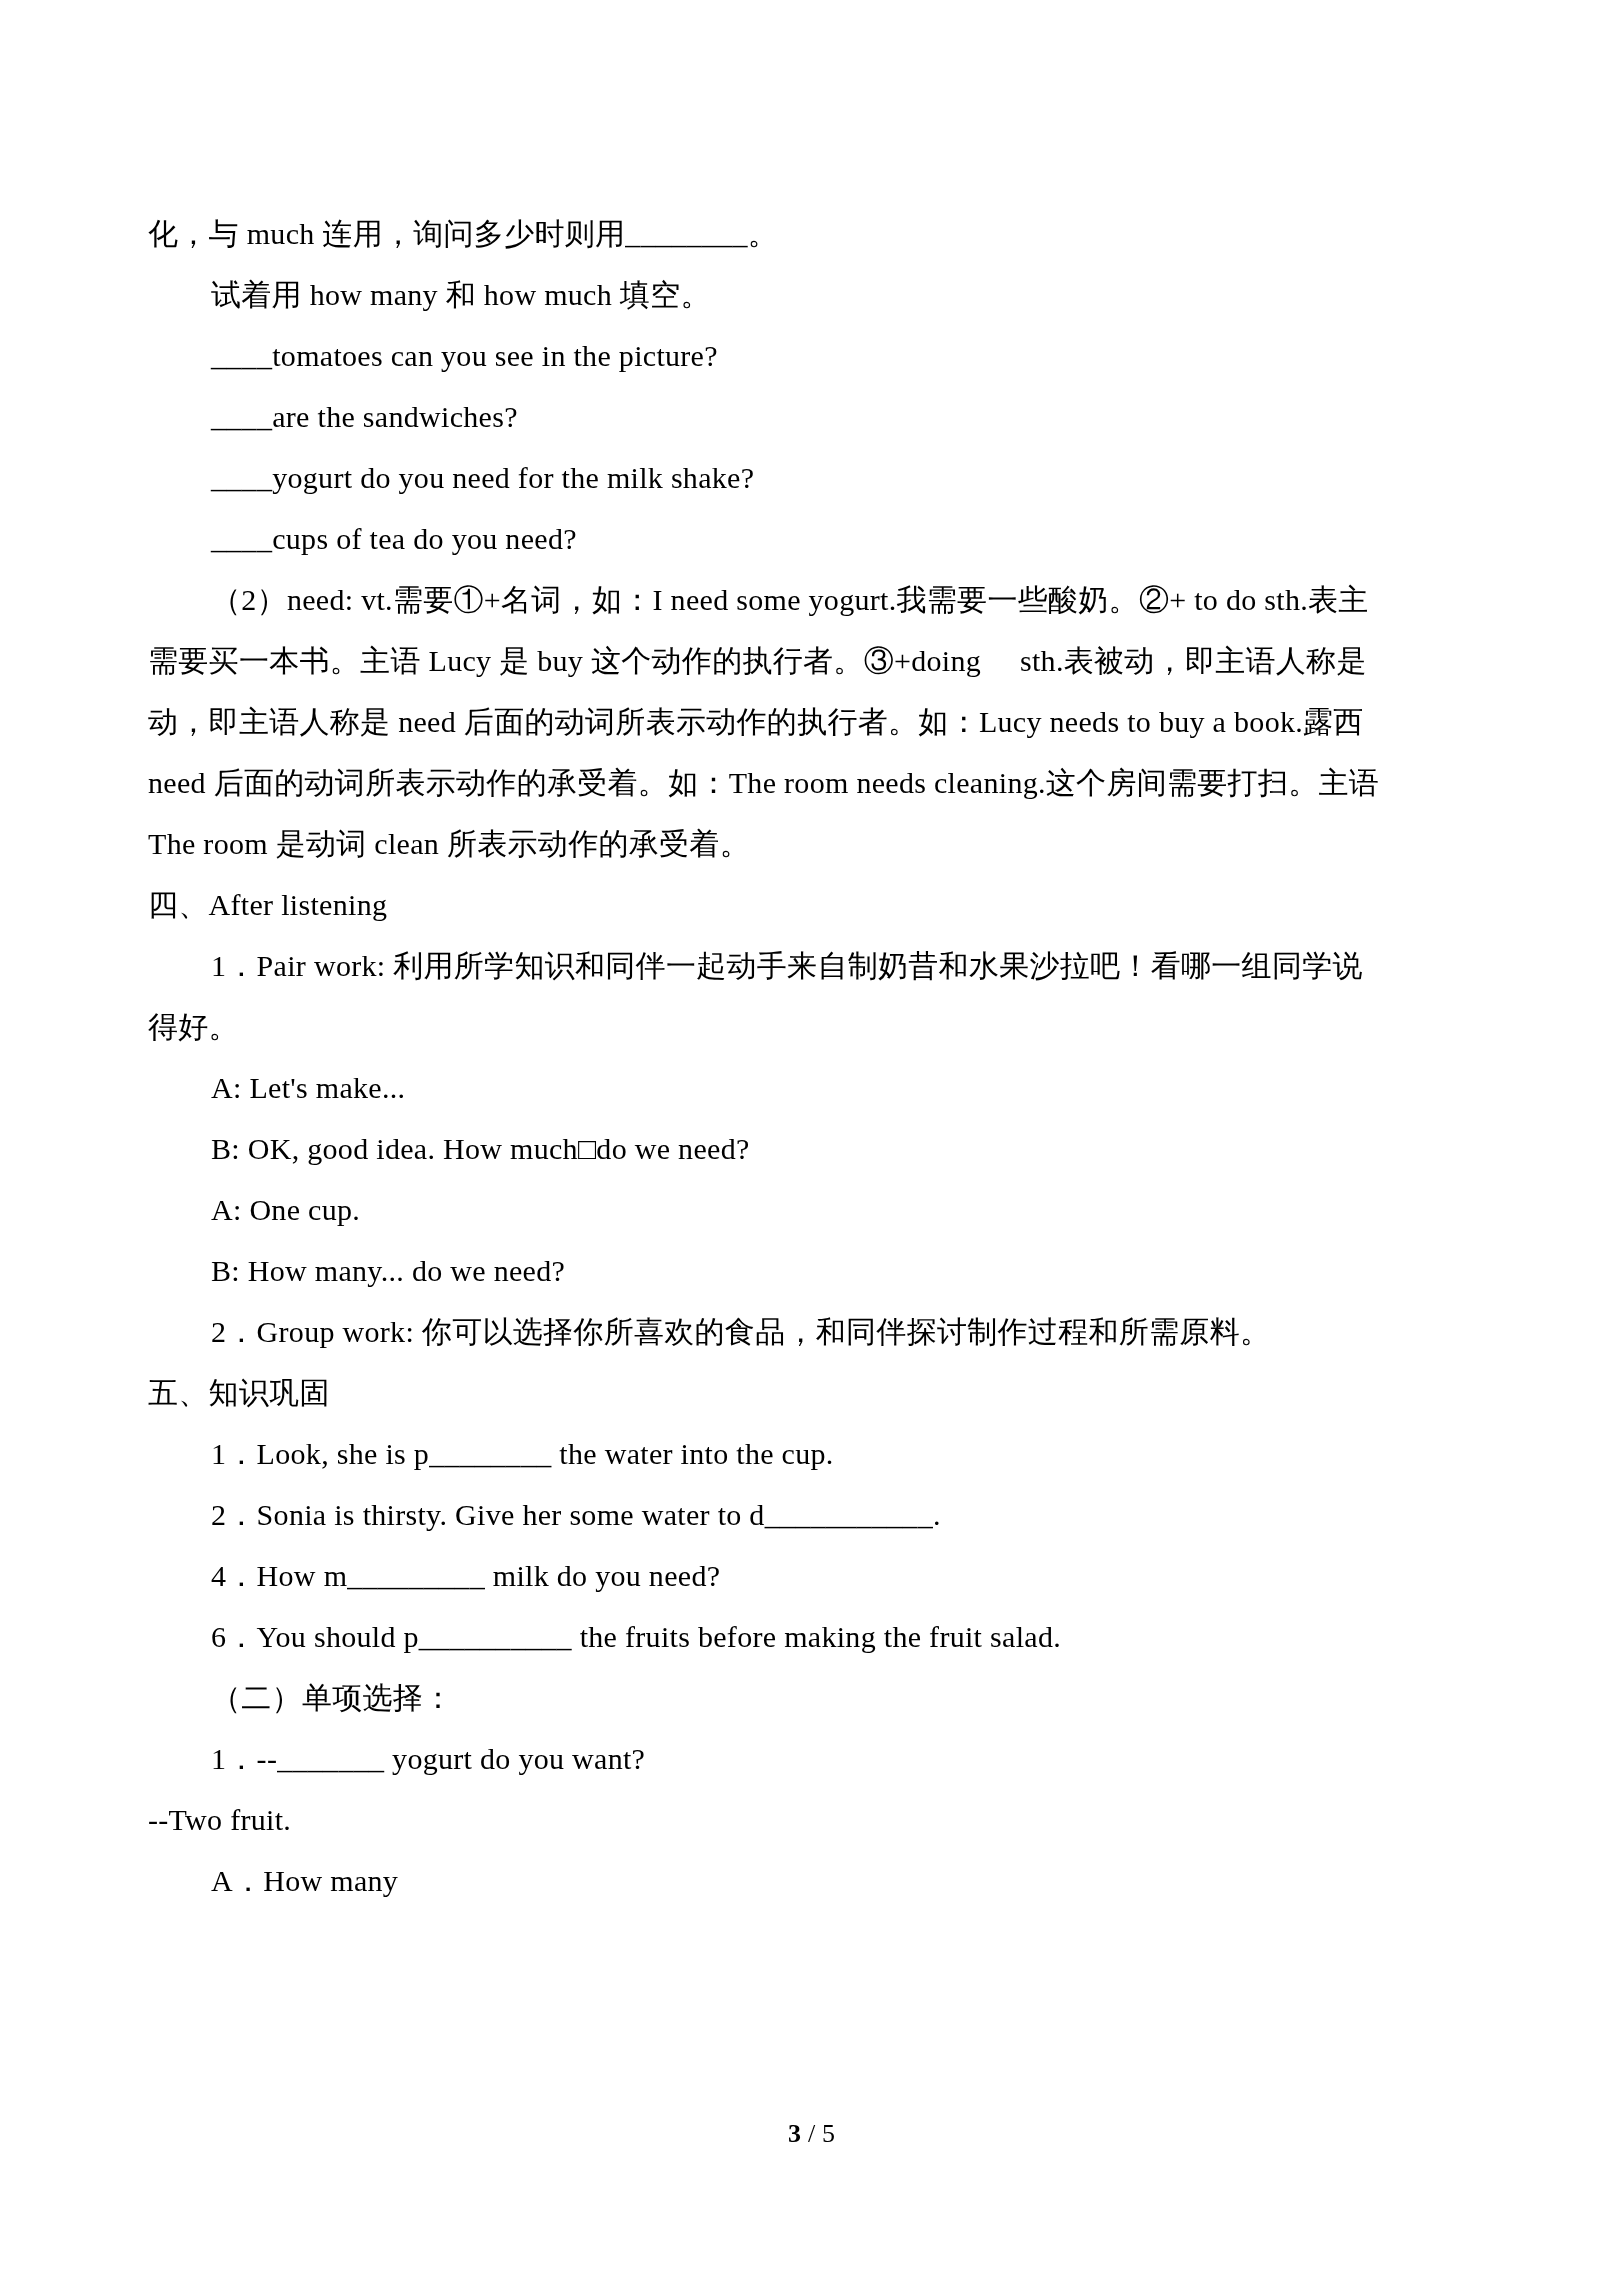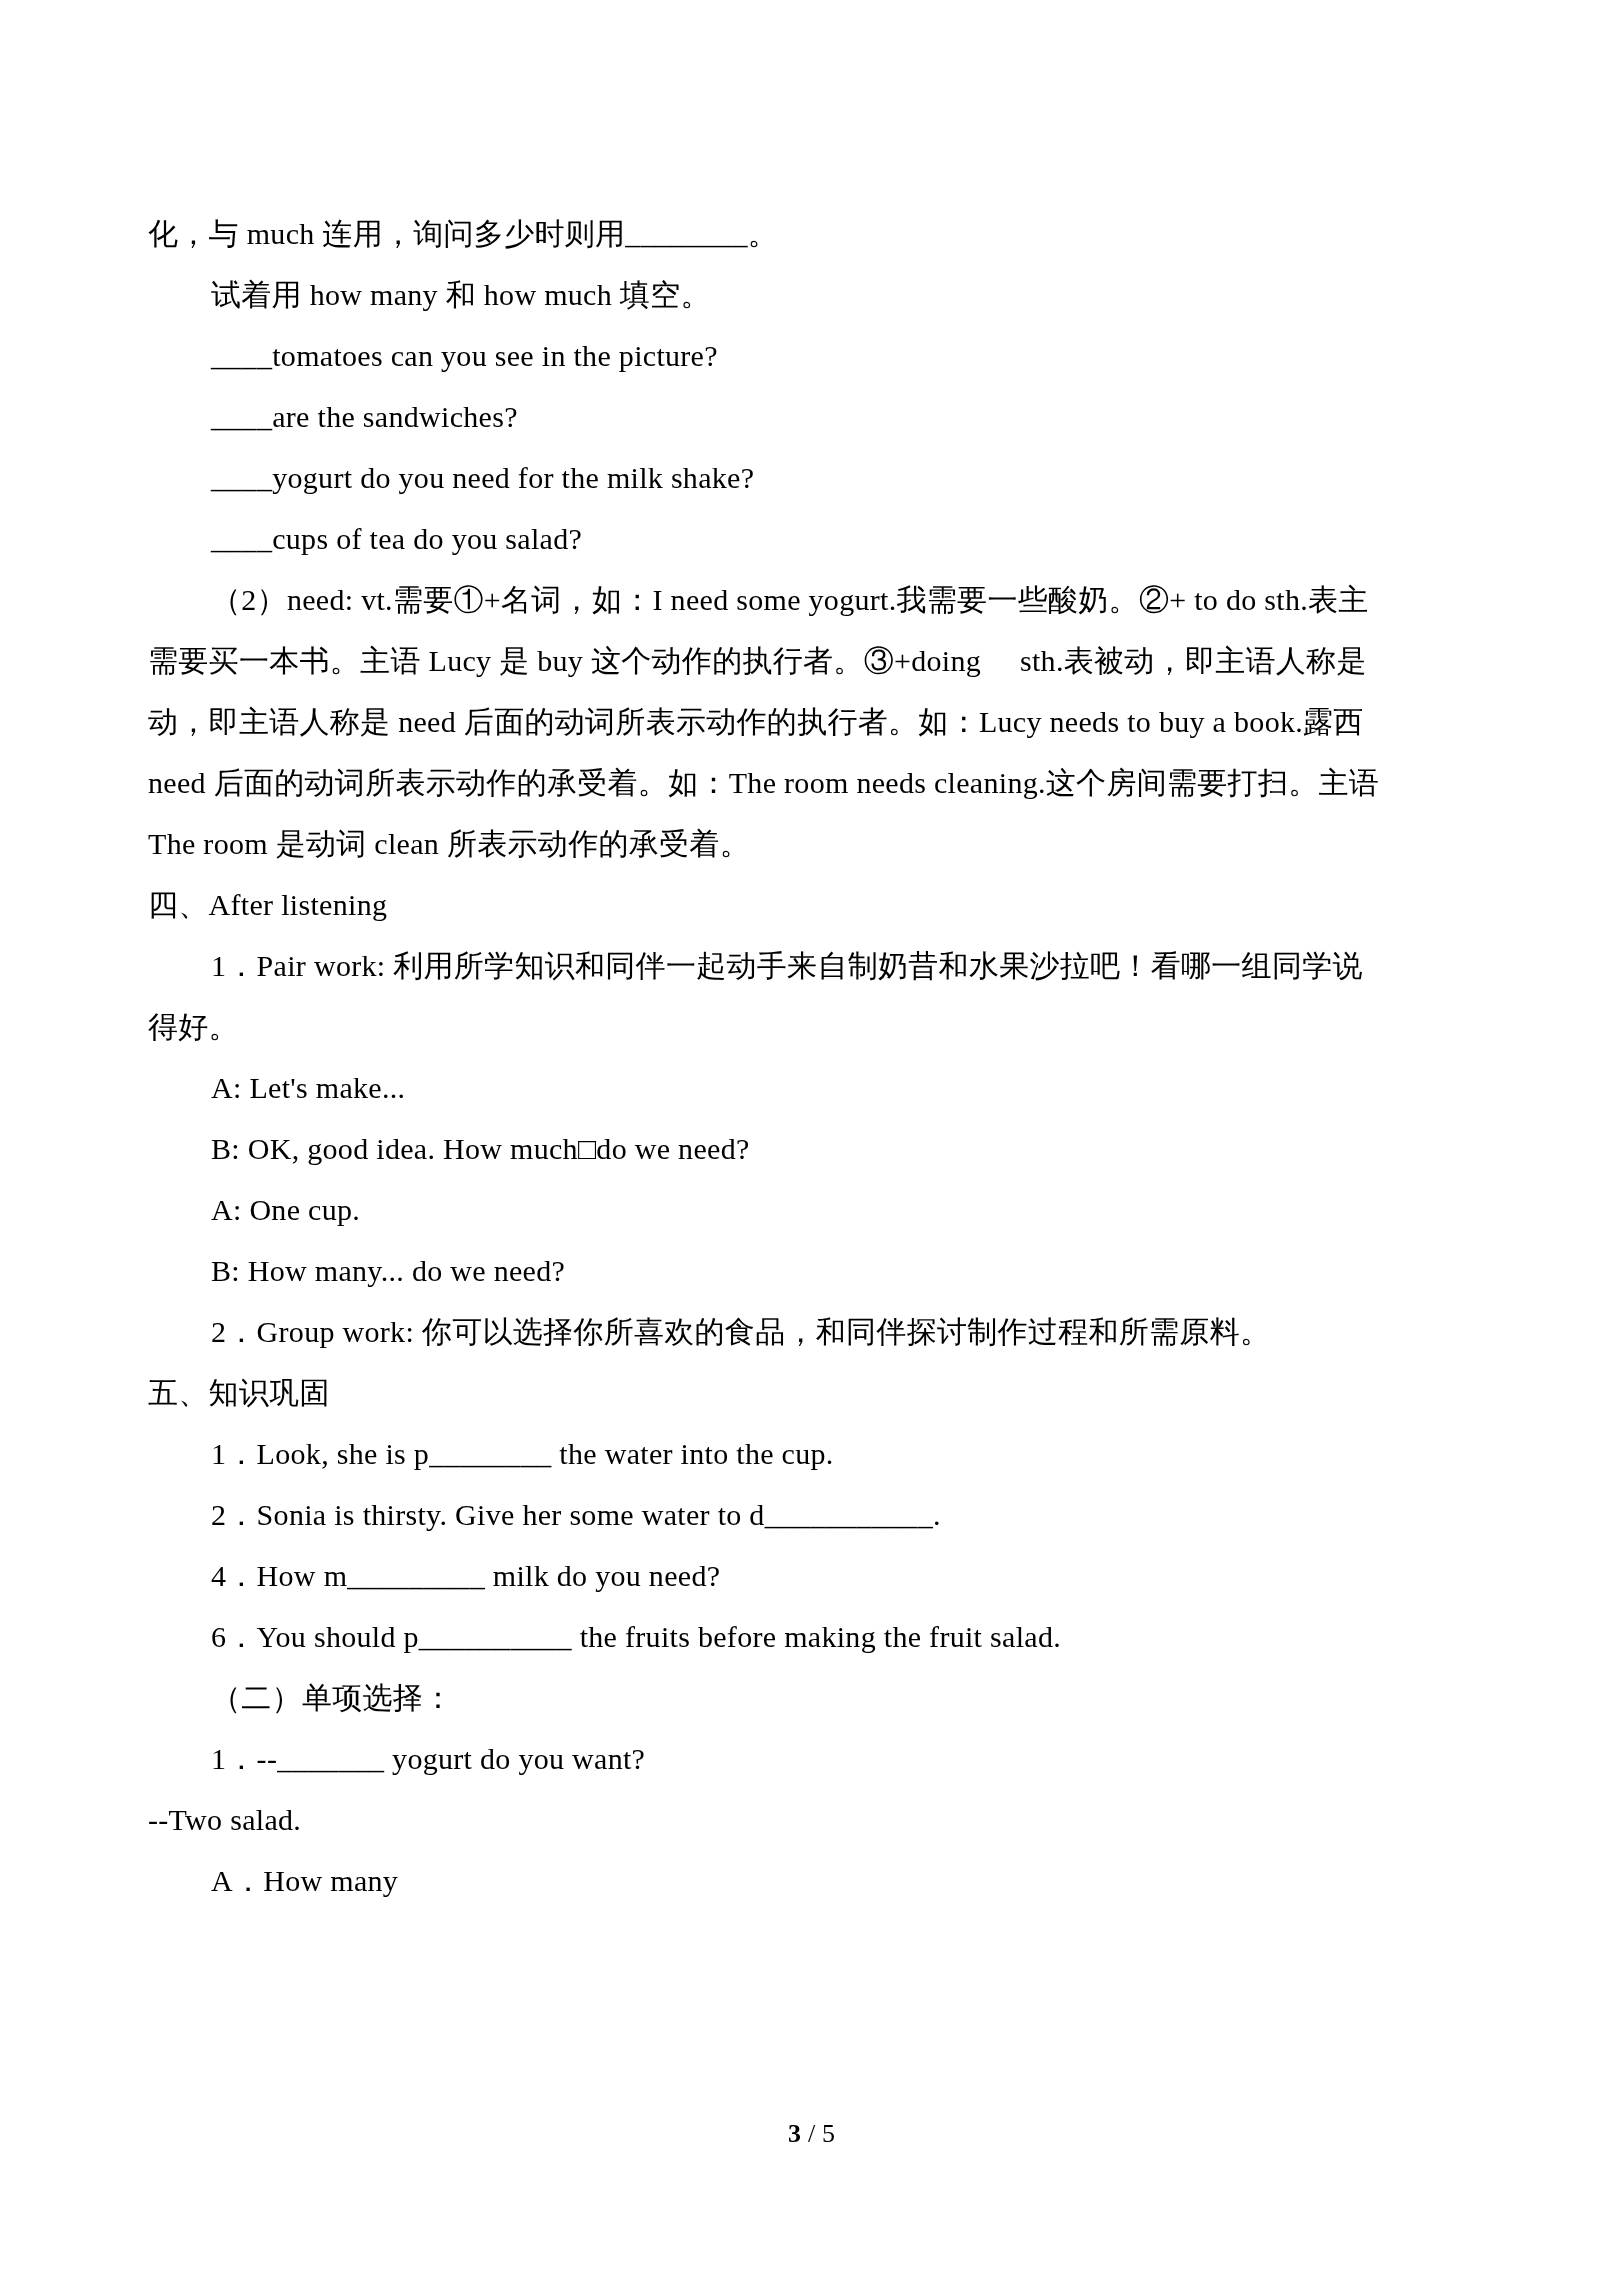--- a/index.html
+++ b/index.html
@@ -49,42 +49,42 @@
 </head>
 <body>
 
 <div class="page">
   <div class="content">
     <div class="line">化，与 much 连用，询问多少时则用________。</div>
     <div class="line ind">试着用 how many 和 how much 填空。</div>
     <div class="line ind">____tomatoes can you see in the picture?</div>
     <div class="line ind">____are the sandwiches?</div>
     <div class="line ind">____yogurt do you need for the milk shake?</div>
-    <div class="line ind">____cups of tea do you salad?</div>
+    <div class="line ind">____cups of tea do you need?</div>
     <div class="line ind">（2）need: vt.需要①+名词，如：I need some yogurt.我需要一些酸奶。②+ to do sth.表主</div>
     <div class="line">需要买一本书。主语 Lucy 是 buy 这个动作的执行者。③+doing     sth.表被动，即主语人称是</div>
     <div class="line">动，即主语人称是 need 后面的动词所表示动作的执行者。如：Lucy needs to buy a book.露西</div>
     <div class="line">need 后面的动词所表示动作的承受着。如：The room needs cleaning.这个房间需要打扫。主语</div>
     <div class="line">The room 是动词 clean 所表示动作的承受着。</div>
     <div class="line">四、After listening</div>
     <div class="line ind">1．Pair work: 利用所学知识和同伴一起动手来自制奶昔和水果沙拉吧！看哪一组同学说</div>
     <div class="line">得好。</div>
     <div class="line ind">A: Let's make...</div>
     <div class="line ind">B: OK, good idea. How much□do we need?</div>
     <div class="line ind">A: One cup.</div>
     <div class="line ind">B: How many... do we need?</div>
     <div class="line ind">2．Group work: 你可以选择你所喜欢的食品，和同伴探讨制作过程和所需原料。</div>
     <div class="line">五、知识巩固</div>
     <div class="line ind">1．Look, she is p________ the water into the cup.</div>
     <div class="line ind">2．Sonia is thirsty. Give her some water to d___________.</div>
     <div class="line ind">4．How m_________ milk do you need?</div>
     <div class="line ind">6．You should p__________ the fruits before making the fruit salad.</div>
     <div class="line ind">（二）单项选择：</div>
     <div class="line ind">1．--_______ yogurt do you want?</div>
-    <div class="line">--Two salad.</div>
+    <div class="line">--Two fruit.</div>
     <div class="line ind">A．How many</div>
   </div>
 
   <div class="footer">
     <span class="cur">3</span><span>/</span><span>5</span>
   </div>
 </div>
 
 
 </body></html>

